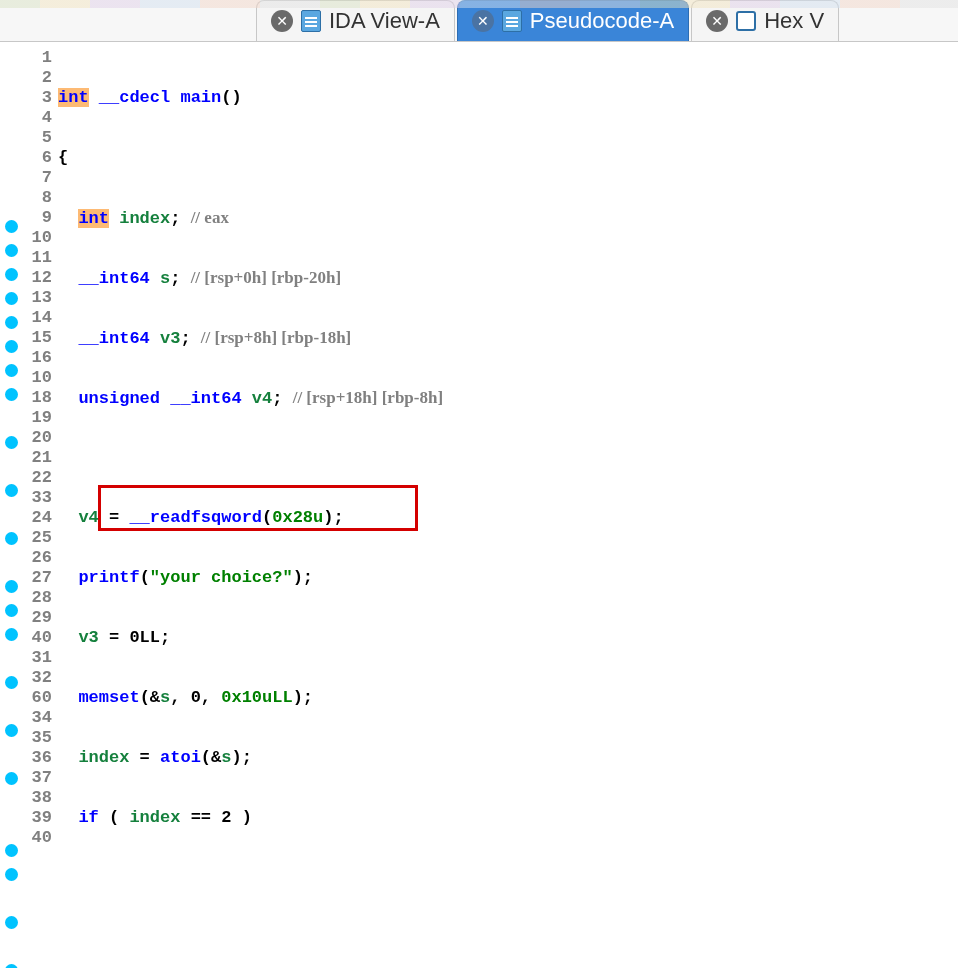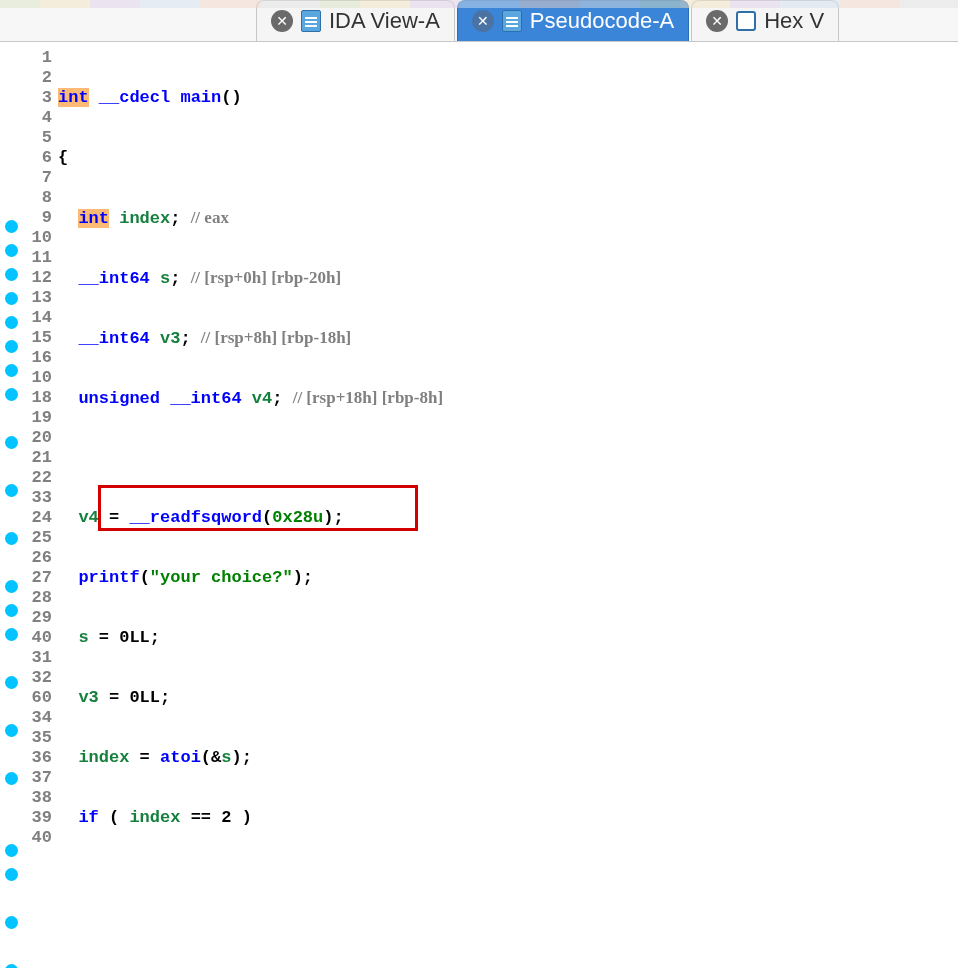--- a/index.html
+++ b/index.html
@@ -322,22 +322,22 @@
   <div class="code" id="code">
     <div class="line"><span class="hl-yellow kw">int</span><span class="black"> </span><span class="func">__cdecl main</span><span class="black">()</span></div>
     <div class="line"><span class="black">{</span></div>
     <div class="line"><span>  </span><span class="hl-yellow kw">int</span><span> </span><span class="var">index</span><span class="black">;</span><span> </span><span class="comment">// eax</span></div>
     <div class="line"><span>  </span><span class="kw">__int64 </span><span class="var">s</span><span class="black">;</span><span> </span><span class="comment">// [rsp+0h] [rbp-20h]</span></div>
     <div class="line"><span>  </span><span class="kw">__int64 </span><span class="var">v3</span><span class="black">;</span><span> </span><span class="comment">// [rsp+8h] [rbp-18h]</span></div>
     <div class="line"><span>  </span><span class="kw">unsigned __int64 </span><span class="var">v4</span><span class="black">;</span><span> </span><span class="comment">// [rsp+18h] [rbp-8h]</span></div>
     <div class="line"><span> </span></div>
     <div class="line"><span>  </span><span class="var">v4</span><span class="black"> = </span><span class="func">__readfsqword</span><span class="black">(</span><span class="num">0x28u</span><span class="black">);</span></div>
     <div class="line"><span>  </span><span class="func">printf</span><span class="black">(</span><span class="str">"your choice?"</span><span class="black">);</span></div>
-    <div class="line"><span>  </span><span class="var">s</span><span class="black"> = 0LL;</span></div>
     <div class="line"><span>  </span><span class="var">v3</span><span class="black"> = 0LL;</span></div>
+    <div class="line"><span>  </span><span class="func">memset</span><span class="black">(&amp;</span><span class="var">s</span><span class="black">, 0, </span><span class="num">0x10uLL</span><span class="black">);</span></div>
     <div class="line"><span>  </span><span class="var">index</span><span class="black"> = </span><span class="func">atoi</span><span class="black">(&amp;</span><span class="var">s</span><span class="black">);</span></div>
     <div class="line"><span>  </span><span class="kw">if</span><span class="black"> ( </span><span class="var">index</span><span class="black"> == 2 )</span></div>
     
     
     
     
     
     
     
     

